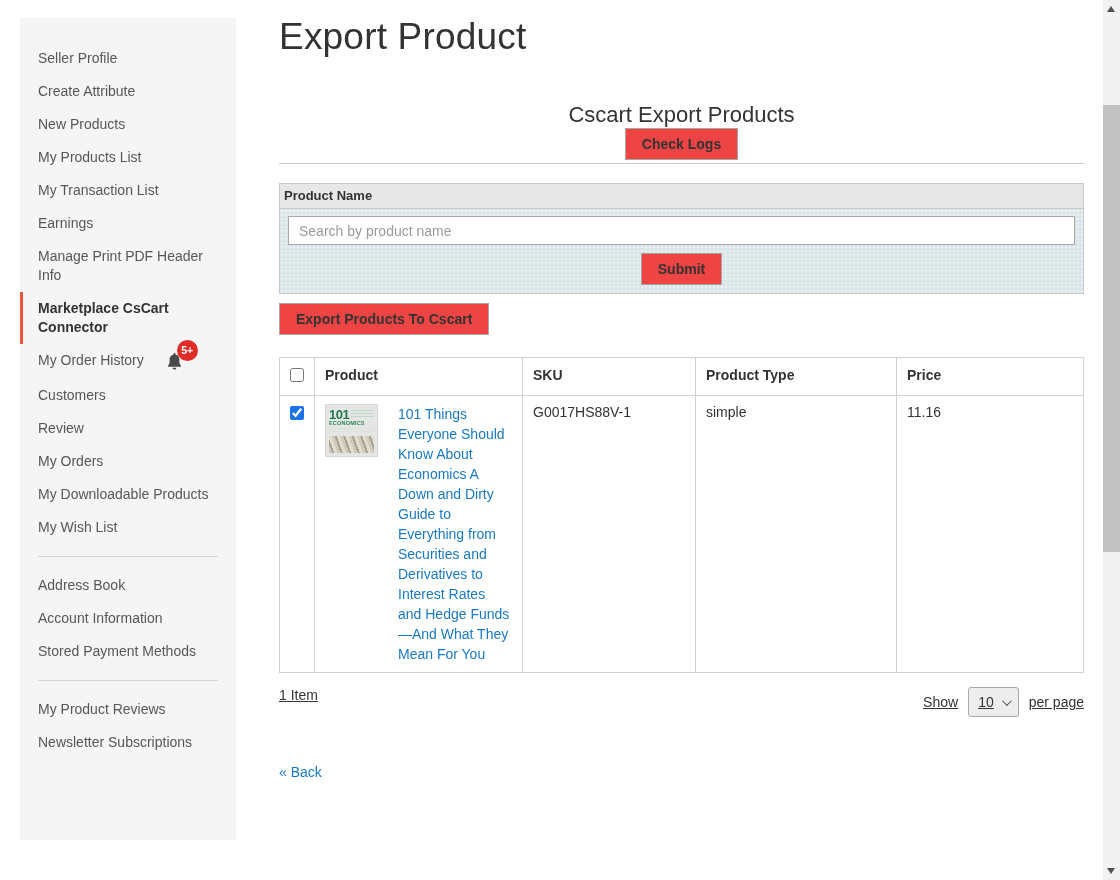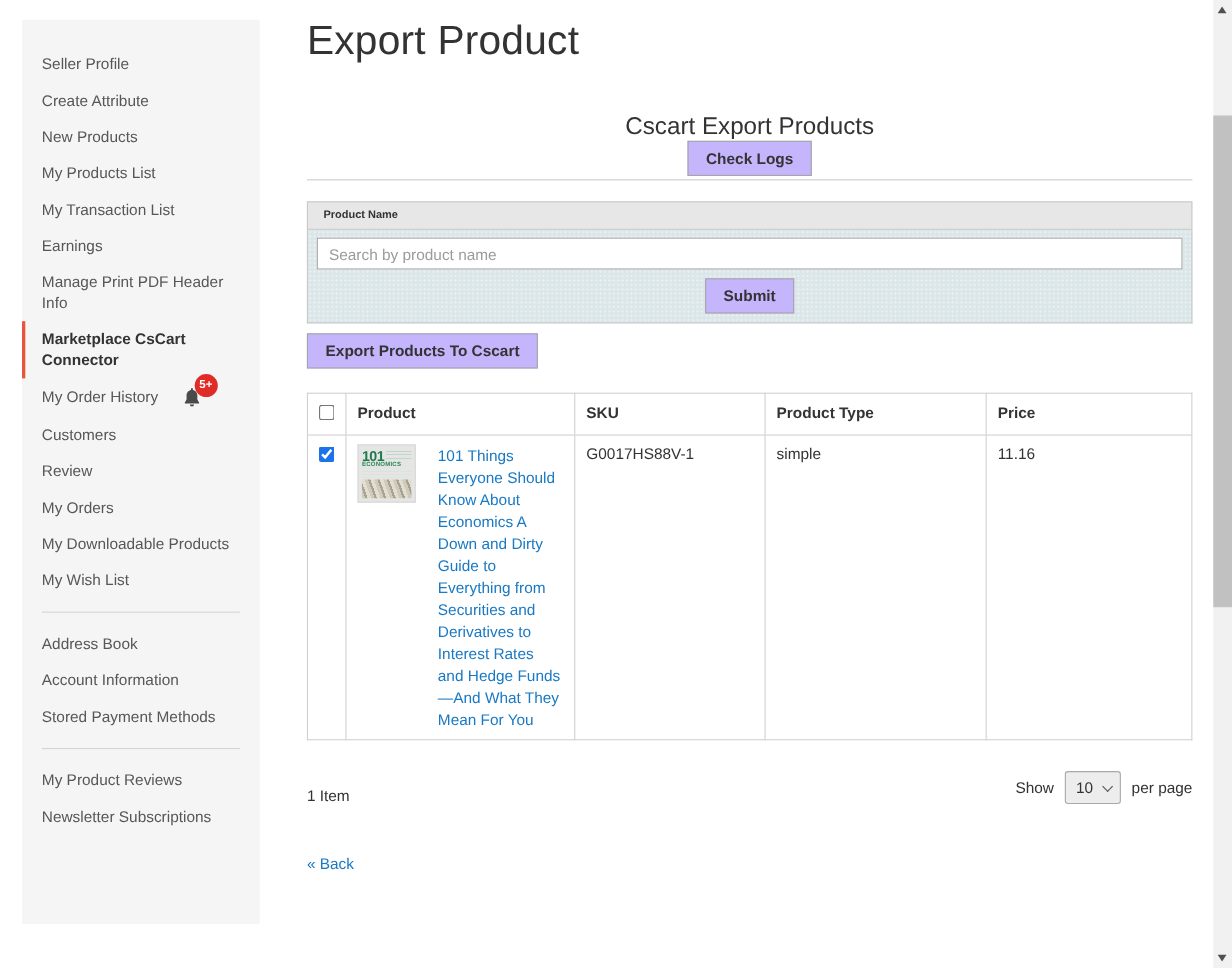--- a/index.html
+++ b/index.html
@@ -37,30 +37,30 @@
   .main { position:absolute; left:279px; top:0; width:805px; padding-top:14px; }
   h1.page-title { font-size:37px; font-weight:300; color:#333; line-height:46px; letter-spacing:0.2px; }
 
   .section-head {
     display:flex; justify-content:space-between; align-items:center;
     margin-top:42px; border-bottom:1px solid #ccc; padding-bottom:3px;flex-direction:column;
   }
   .section-head h2 { font-size:22px; font-weight:400; color:#333; }
 
   .btn {
-    display:inline-block; background:#c4b5fd; border:1px solid #a6a6a6;
+    display:inline-block; background:#ef4444; border:1px solid #a6a6a6;
     color:#333; font-size:14px; font-weight:600; font-family:inherit;
     padding:6px 16px; cursor:pointer; line-height:18px;
   }
 
   
   .filter { margin-top:19px; }
   .filter-header {
     background:#e7e7e7; border:1px solid #c9c9c9;
-    font-size:10px; font-weight:bold; color:#333; padding:4px 14px; line-height:16px;
+    font-size:13px; font-weight:bold; color:#333; padding:4px 4px; line-height:16px;
   }
   .filter-body {
     border:1px solid #c9c9c9; border-top:0; padding:7px 8px 8px;
     background-color:#dbe6e8;
     background-image:radial-gradient(#eaf1f2 1px, transparent 1px);
     background-size:4px 4px;
   }
   .filter-body input {
     width:100%; height:29px; border:1px solid #a9a9a9; padding:0 10px;
     font-size:14px; font-family:inherit; color:#333; background:#fff;
@@ -97,21 +97,21 @@
   .thumb-sub { height:6px; margin-top:1px;
     background:repeating-linear-gradient(#d8e4dc 0 1px, transparent 1px 3px); }
   .thumb-money { height:17px; margin-top:2px; border-radius:1px;
     background:repeating-linear-gradient(70deg,#cfcabc 0 3px,#a8a391 3px 5px,#e2decf 5px 8px); }
   a.product-link {
     color:#1979c3; text-decoration:none; font-size:14px; line-height:20px;
     display:block; width:114px;
   }
 
   
-  .pager { display:flex; justify-content:space-between; align-items:flex-end; margin-top:28px; font-size:14px; }
+  .pager { display:flex; justify-content:space-between; align-items:flex-start; margin-top:14px; font-size:14px;text-decoration:underline; }
   .pager-right { display:flex; align-items:center; }
   .page-size {
     display:inline-flex; align-items:center; gap:8px; margin:0 10px;
     background:#ededed; border:1px solid #a9a9a9; border-radius:3px;
     padding:5px 9px; font-size:14px; color:#333; cursor:pointer; height:30px;
   }
   .chev { width:7px; height:7px; border-right:1.5px solid #555; border-bottom:1.5px solid #555;
     transform:rotate(45deg) translateY(-2px); display:inline-block; }
 
   .back-row { margin-top:46px; }

